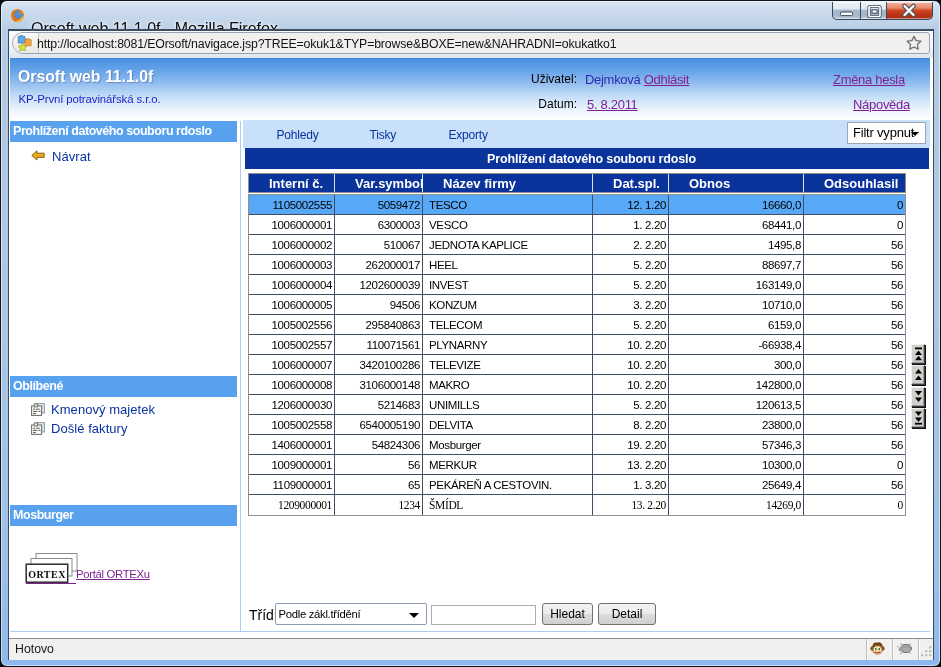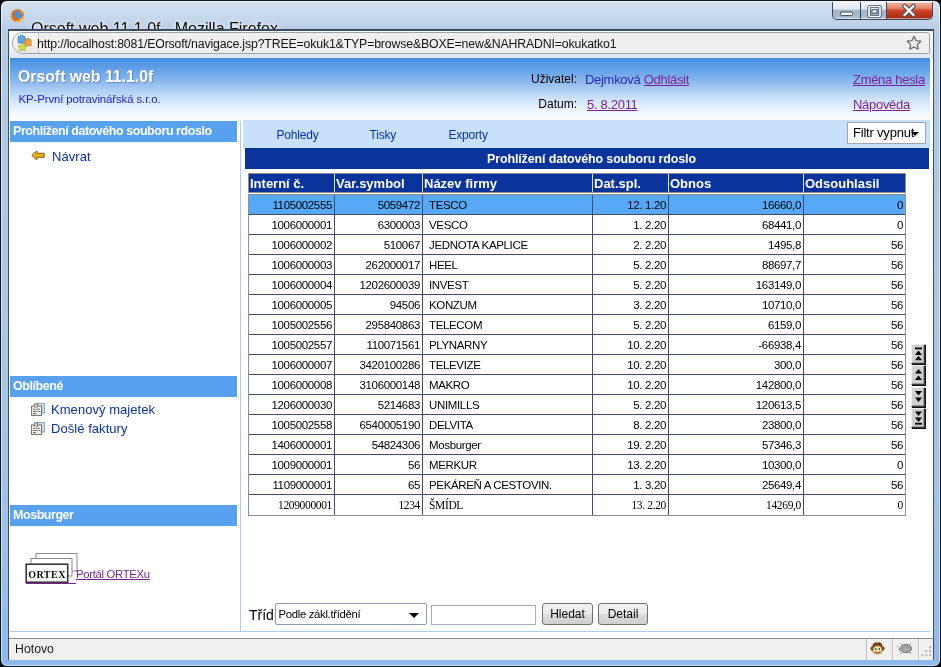--- a/index.html
+++ b/index.html
@@ -49,21 +49,21 @@
 .tab { top:127px; font-size:12px; letter-spacing:-0.2px; color:#0a32a0; }
 #filtr { left:846px; top:121px; width:79px; height:22px; background:#fff;
   border:1px solid #9aa6b2; font-size:13px; letter-spacing:-0.2px; color:#000; line-height:20px; padding-left:5px; }
 #filtr .arr { position:absolute; right:6px; top:9px; width:0; height:0;
   border-left:4.5px solid transparent; border-right:4.5px solid transparent; border-top:4.5px solid #000; }
 #ctitle { left:244px; top:147px; width:684px; height:21px; background:#0a339c;
   color:#fff; font-weight:bold; font-size:12.5px; letter-spacing:-0.15px; text-indent:9px; text-align:center; line-height:22.5px; }
 
 #thead { left:247px; top:172px; border:1px solid #8f8f8f; background:#0a339c; height:20px; display:flex; }
 #thead div { height:18px; line-height:19px; color:#fff; font-weight:bold; font-size:13px;
-  padding-left:1px; border-right:1px solid #d9e1ef; box-sizing:border-box; }
+  padding-left:20px; border-right:1px solid #d9e1ef; box-sizing:border-box; }
 #thead div:last-child { border-right:none; }
 #tbody { left:247px; top:193px; border:1px solid #8f8f8f; background:#fff; }
 #tbody table { table-layout:fixed; }
 #tbody table { border-collapse:separate; border-spacing:0; }
 #tbody td { border-right:1px solid #3f4e68; border-bottom:1px solid #3f4e68; height:20px;
   font-size:11.5px; color:#000; padding:0 2px 0 6px; white-space:nowrap; overflow:hidden;
   letter-spacing:-0.35px; box-sizing:border-box; }
 #tbody td:last-child { border-right:none; }
 #tbody tr:last-child td { border-bottom:none;font-family:Liberation Serif, serif; }
 #tbody tr.sel td { background:#57a8f7; }
@@ -132,21 +132,21 @@
     <path d="M8,1.3 L10.1,5.6 L14.8,6.2 L11.4,9.5 L12.2,14.2 L8,12 L3.8,14.2 L4.6,9.5 L1.2,6.2 L5.9,5.6 Z" fill="none" stroke="#6e6e6e" stroke-width="1.3" stroke-linejoin="round"></path>
   </svg>
 
   <div class="abs" id="phead"></div>
   <div class="abs" id="h1">Orsoft web 11.1.0f</div>
   <div class="abs" id="h2">KP-První potravinářská s.r.o.</div>
   <div class="abs hlab" style="left:480px;top:71px">Uživatel:</div>
   <div class="abs hval" style="left:584px;top:71px"><span class="bl">Dejmková</span> <a class="pl">Odhlásit</a></div>
   <div class="abs hlab" style="left:480px;top:96px">Datum:</div>
   <div class="abs hval" style="left:586px;top:96px"><a class="pl">5. 8.2011</a></div>
-  <div class="abs hval" style="left:852px;top:71px"><a class="pl">Změna hesla</a></div>
+  <div class="abs hval" style="left:832px;top:71px"><a class="pl">Změna hesla</a></div>
   <div class="abs hval" style="left:852px;top:96px"><a class="pl">Nápověda</a></div>
 
   <div class="abs sbar" style="top:120px">Prohlížení datového souboru rdoslo</div>
   <svg class="abs" style="left:30px;top:149px" width="14" height="11" viewBox="0 0 14 11">
     <path d="M6,0.8 L6,3.2 L13.2,3.2 L13.2,7.4 L6,7.4 L6,10 L0.8,5.4 Z" fill="#e8a820" stroke="#8a6a10" stroke-width="1"></path>
   </svg>
   <div class="abs slink" style="left:51px;top:148px;font-size:13px">Návrat</div>
   <div class="abs sbar" style="top:375px">Oblíbené</div>
   <svg class="abs" style="left:30px;top:402px" width="14" height="13" viewBox="0 0 14 13">
     <rect x="5" y="0.6" width="8.4" height="9.4" fill="#cfe5fb" stroke="#90958f" stroke-width="0.9"></rect>
@@ -354,21 +354,21 @@
         <path d="M2,1.5 L9,1.5 L5.5,6 Z" fill="#000"></path>
         <path d="M2,7.5 L9,7.5 L5.5,12 Z" fill="#000"></path>
         <rect x="2" y="12.8" width="7" height="1.8" fill="#000"></rect>
       </svg>
     </div>
 
   <div class="abs" id="sortlab">Třídit</div>
   <div class="abs" id="sortsel">Podle zákl.třídění<span class="arr"></span></div>
   <div class="abs" id="findbox"></div>
   <div class="abs wbtn" style="left:541px;width:51px">Hledat</div>
-  <div class="abs wbtn" style="left:597px;width:50px">Detail</div>
+  <div class="abs wbtn" style="left:597px;width:58px">Detail</div>
 
   <div class="abs blline" style="left:239px;top:120px;width:1px;height:510px"></div>
   <div class="abs blline" style="left:9px;top:630px;width:920px;height:1px"></div>
 
   <div class="abs" id="status"></div>
   <div class="abs" style="left:14px;top:641px;font-size:12.3px;color:#1a1a1a">Hotovo</div>
   <div class="abs ssep" style="left:865px"></div>
   <div class="abs ssep" style="left:891px"></div>
   <div class="abs ssep" style="left:917px"></div>
   <svg class="abs" style="left:869px;top:640px" width="15" height="15" viewBox="0 0 15 15">

